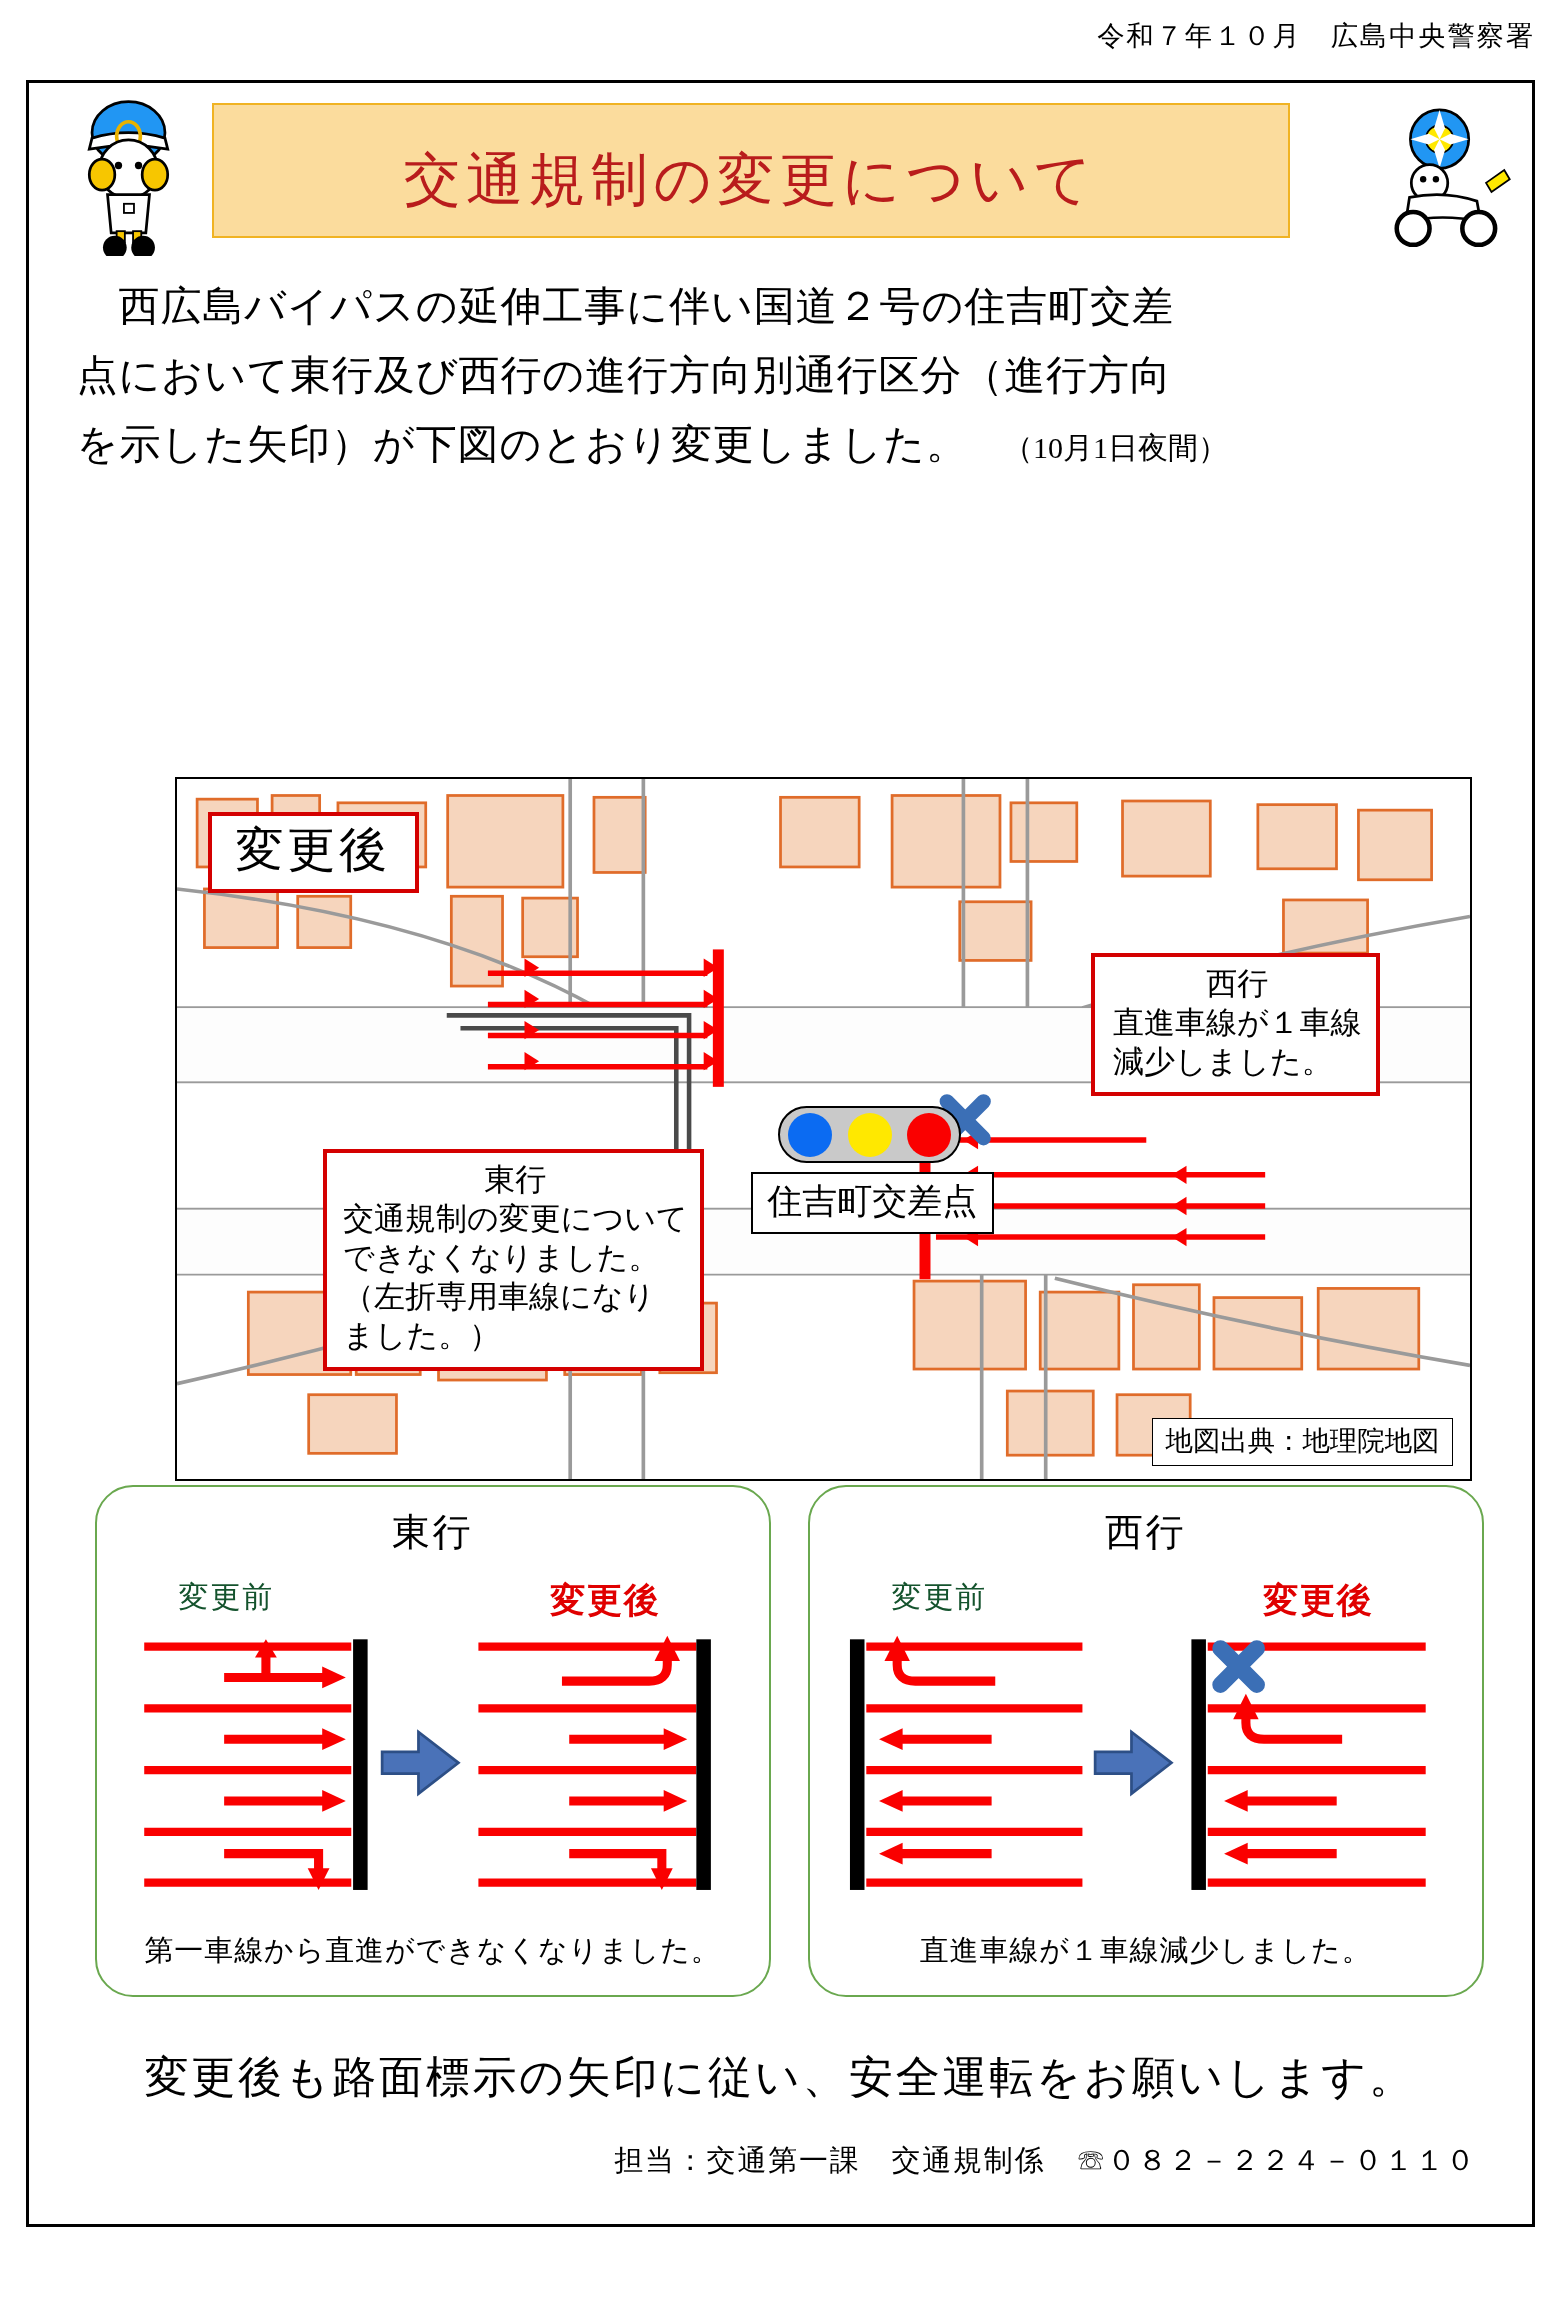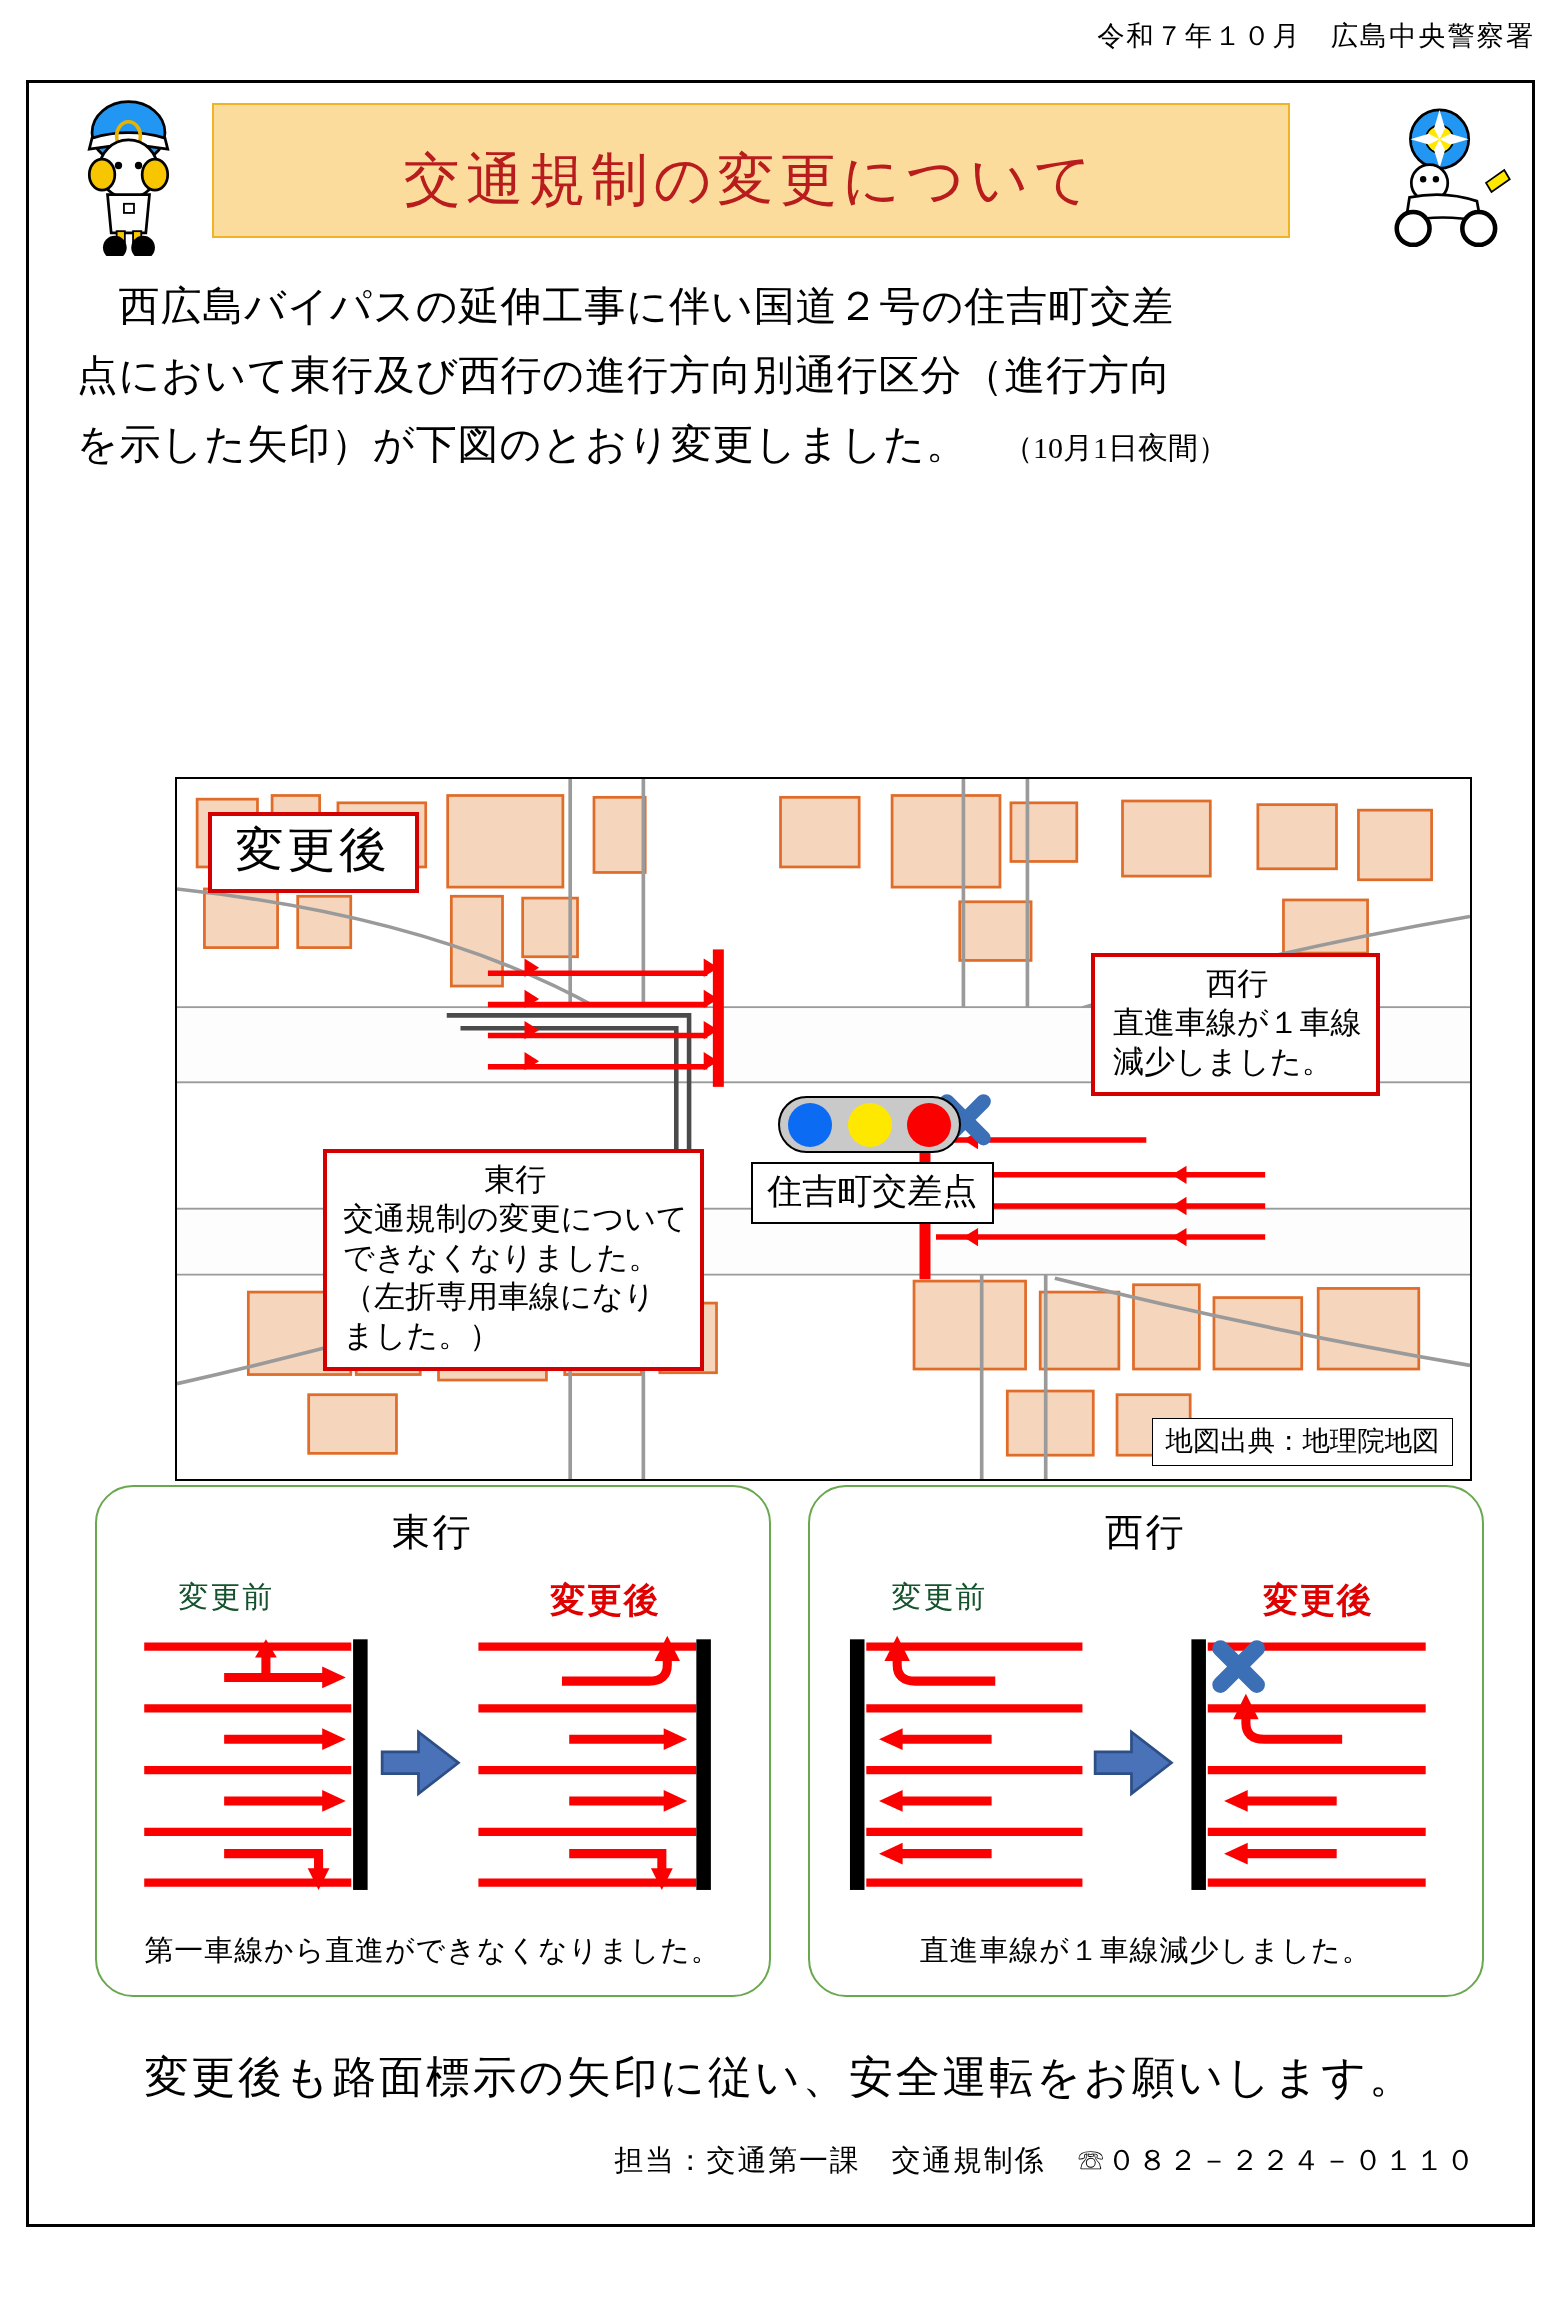--- a/index.html
+++ b/index.html
@@ -65,21 +65,21 @@
   .map-tag .ctr{text-align:center;}
 
   .tag-after{
     left:31px;top:33px;padding:3.7px 24px 9.1px;
   }
   .tag-after .ln{font-size:48px;letter-spacing:3.7px;}
 
   .tag-west{ left:914px;top:174px;padding:7.3px 14.6px 11px 18.3px;}
   .tag-east{ left:146px;top:370px;padding:7.3px 12.8px 11px 16.4px;}
 
-  .sig-wrap{position:absolute;left:574px;top:317px;width:238px;text-align:right;font-family:Liberation Serif, serif;}
+  .sig-wrap{position:absolute;left:574px;top:327px;width:238px;text-align:right;font-family:Liberation Serif, serif;}
   .signal{
     width:183px;height:57px;border-radius:31px;background:#c9c9c9;
     border:2.7px solid #000;display:flex;align-items:center;justify-content:space-around;
     margin:0 auto;box-sizing:border-box;
   }
   .signal i{display:block;width:44px;height:44px;border-radius:50%;}
   .sig-b{background:#0b6bf2;}.sig-y{background:#ffe800;}.sig-r{background:#fa0000;}
   .sig-label{
     margin-top:9.1px;display:inline-block;border:2.7px solid #000;background:#fff;
     padding:3.7px 14.6px 7.3px;font-size:35px;white-space:nowrap;

